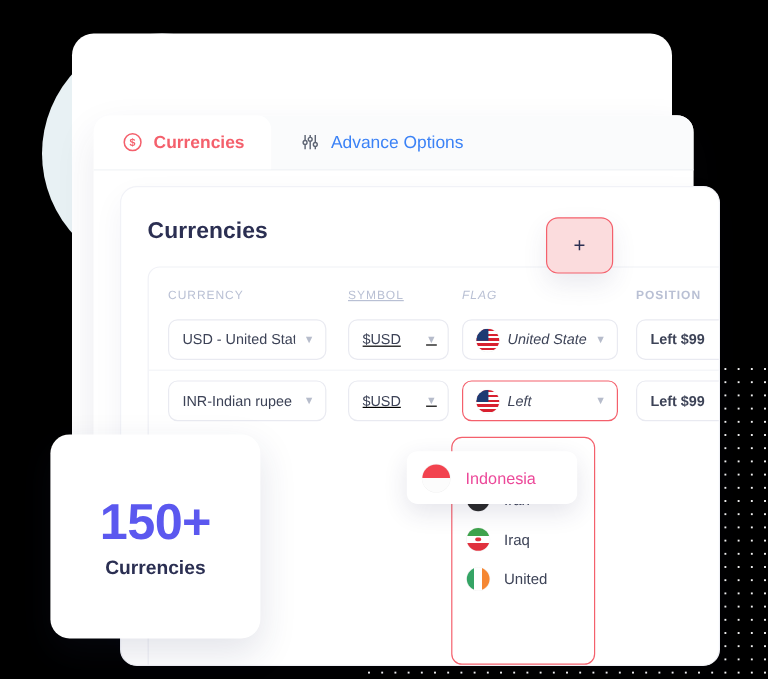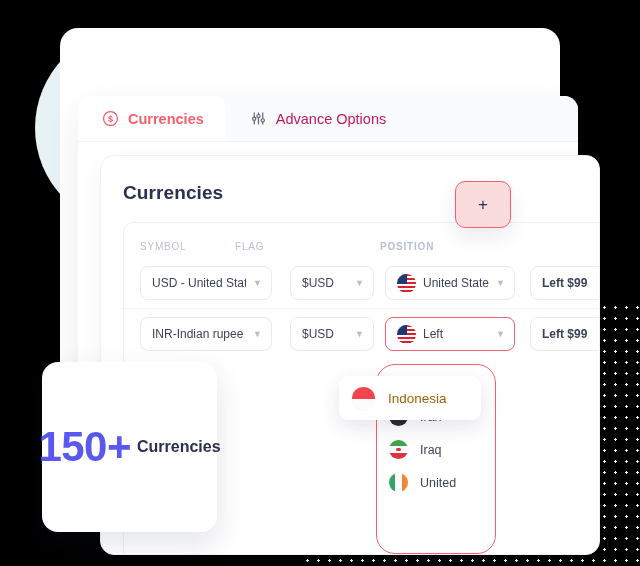--- a/index.html
+++ b/index.html
@@ -87,21 +87,21 @@
     font-weight: bold;
     color: #5d6473;
     cursor: pointer;
     user-select: none;
   }
   .tab.active {
     background: #ffffff;
     color: #f4606c;
     border-radius: 12px 12px 0 0;
   }
-  .tab.inactive { font-weight: normal; color: #be185d; }
+  .tab.inactive { font-weight: normal; color: #3b82f6; }
 
   .tab-icon { display: flex; align-items: center; }
 
   
   .inner-card {
     position: absolute;
     left: 100px;
     top: 155px;
     width: 500px;
     height: 400px;
@@ -143,22 +143,22 @@
   }
 
   .row {
     display: flex;
     align-items: center;
     padding: 8px 0 8px 16px;
   }
   .row + .row { border-top: 1px solid #f3f4f8; }
 
   .c-currency { width: 150px; }
-  .c-symbol   { width: 95px; }
-  .c-flag     { width: 145px; }
+  .c-symbol   { width: 95px; text-decoration: underline; }
+  .c-flag     { width: 145px; font-style: italic; }
   .c-position { width: 100px; font-weight: bold; }
 
   .field {
     display: flex;
     align-items: center;
     gap: 7px;
     height: 34px;
     padding: 0 9px 0 11px;
     border: 1px solid #e9eaf1;
     border-radius: 8px;
@@ -200,21 +200,21 @@
   .add-btn .plus { font-size: 17px; color: #2b2f52; line-height: 1; }
 
   
   .dropdown {
     position: absolute;
     left: 376px;
     top: 364px;
     width: 120px;
     height: 190px;
     border: 1px solid #f4606c;
-    border-radius: 19px;
+    border-radius: 9px;
     background: #ffffff;
     z-index: 24;
   }
   .dd-item {
     display: flex;
     align-items: center;
     gap: 12px;
     height: 33px;
     padding-left: 12px;
     font-size: 12.5px;
@@ -231,37 +231,37 @@
     display: flex;
     align-items: center;
     gap: 13px;
     width: 142px;
     height: 44px;
     padding-left: 13px;
     background: #ffffff;
     border-radius: 9px;
     box-shadow: 0 7px 20px rgba(40, 45, 90, .12);
     font-size: 13.5px;
-    color: #a16207;
+    color: #ec4899;
     z-index: 26;
     cursor: pointer;
   }
 
   
   .stat-card {
     position: absolute;
     left: 42px;
     top: 362px;
     width: 175px;
     height: 170px;
     background: #ffffff;
     border-radius: 16px;
     box-shadow: 0 12px 30px rgba(40, 45, 90, .13);
     display: flex;
-    flex-direction: row;
+    flex-direction: column;
     align-items: center;
     justify-content: center;
     gap: 6px;
     z-index: 28;
   }
   .stat-number {
     font-size: 42px;
     font-weight: bold;
     color: #5b58ef;
     letter-spacing: -.5px;
@@ -385,20 +385,21 @@
     </div>
   </div>
 
   <div class="inner-card">
 
     <div class="card-title">Currencies</div>
 
     <div class="table-frame">
 
       <div class="col-heads">
+        <div class="c-currency">CURRENCY</div>
         <div class="c-symbol">SYMBOL</div>
         <div class="c-flag">FLAG</div>
         <div class="c-position">POSITION</div>
       </div>
 
       <div class="row">
         <div class="c-currency">
           <div class="field w-currency">
             <span class="label">USD - United State</span>
             <span class="caret">▼</span>

